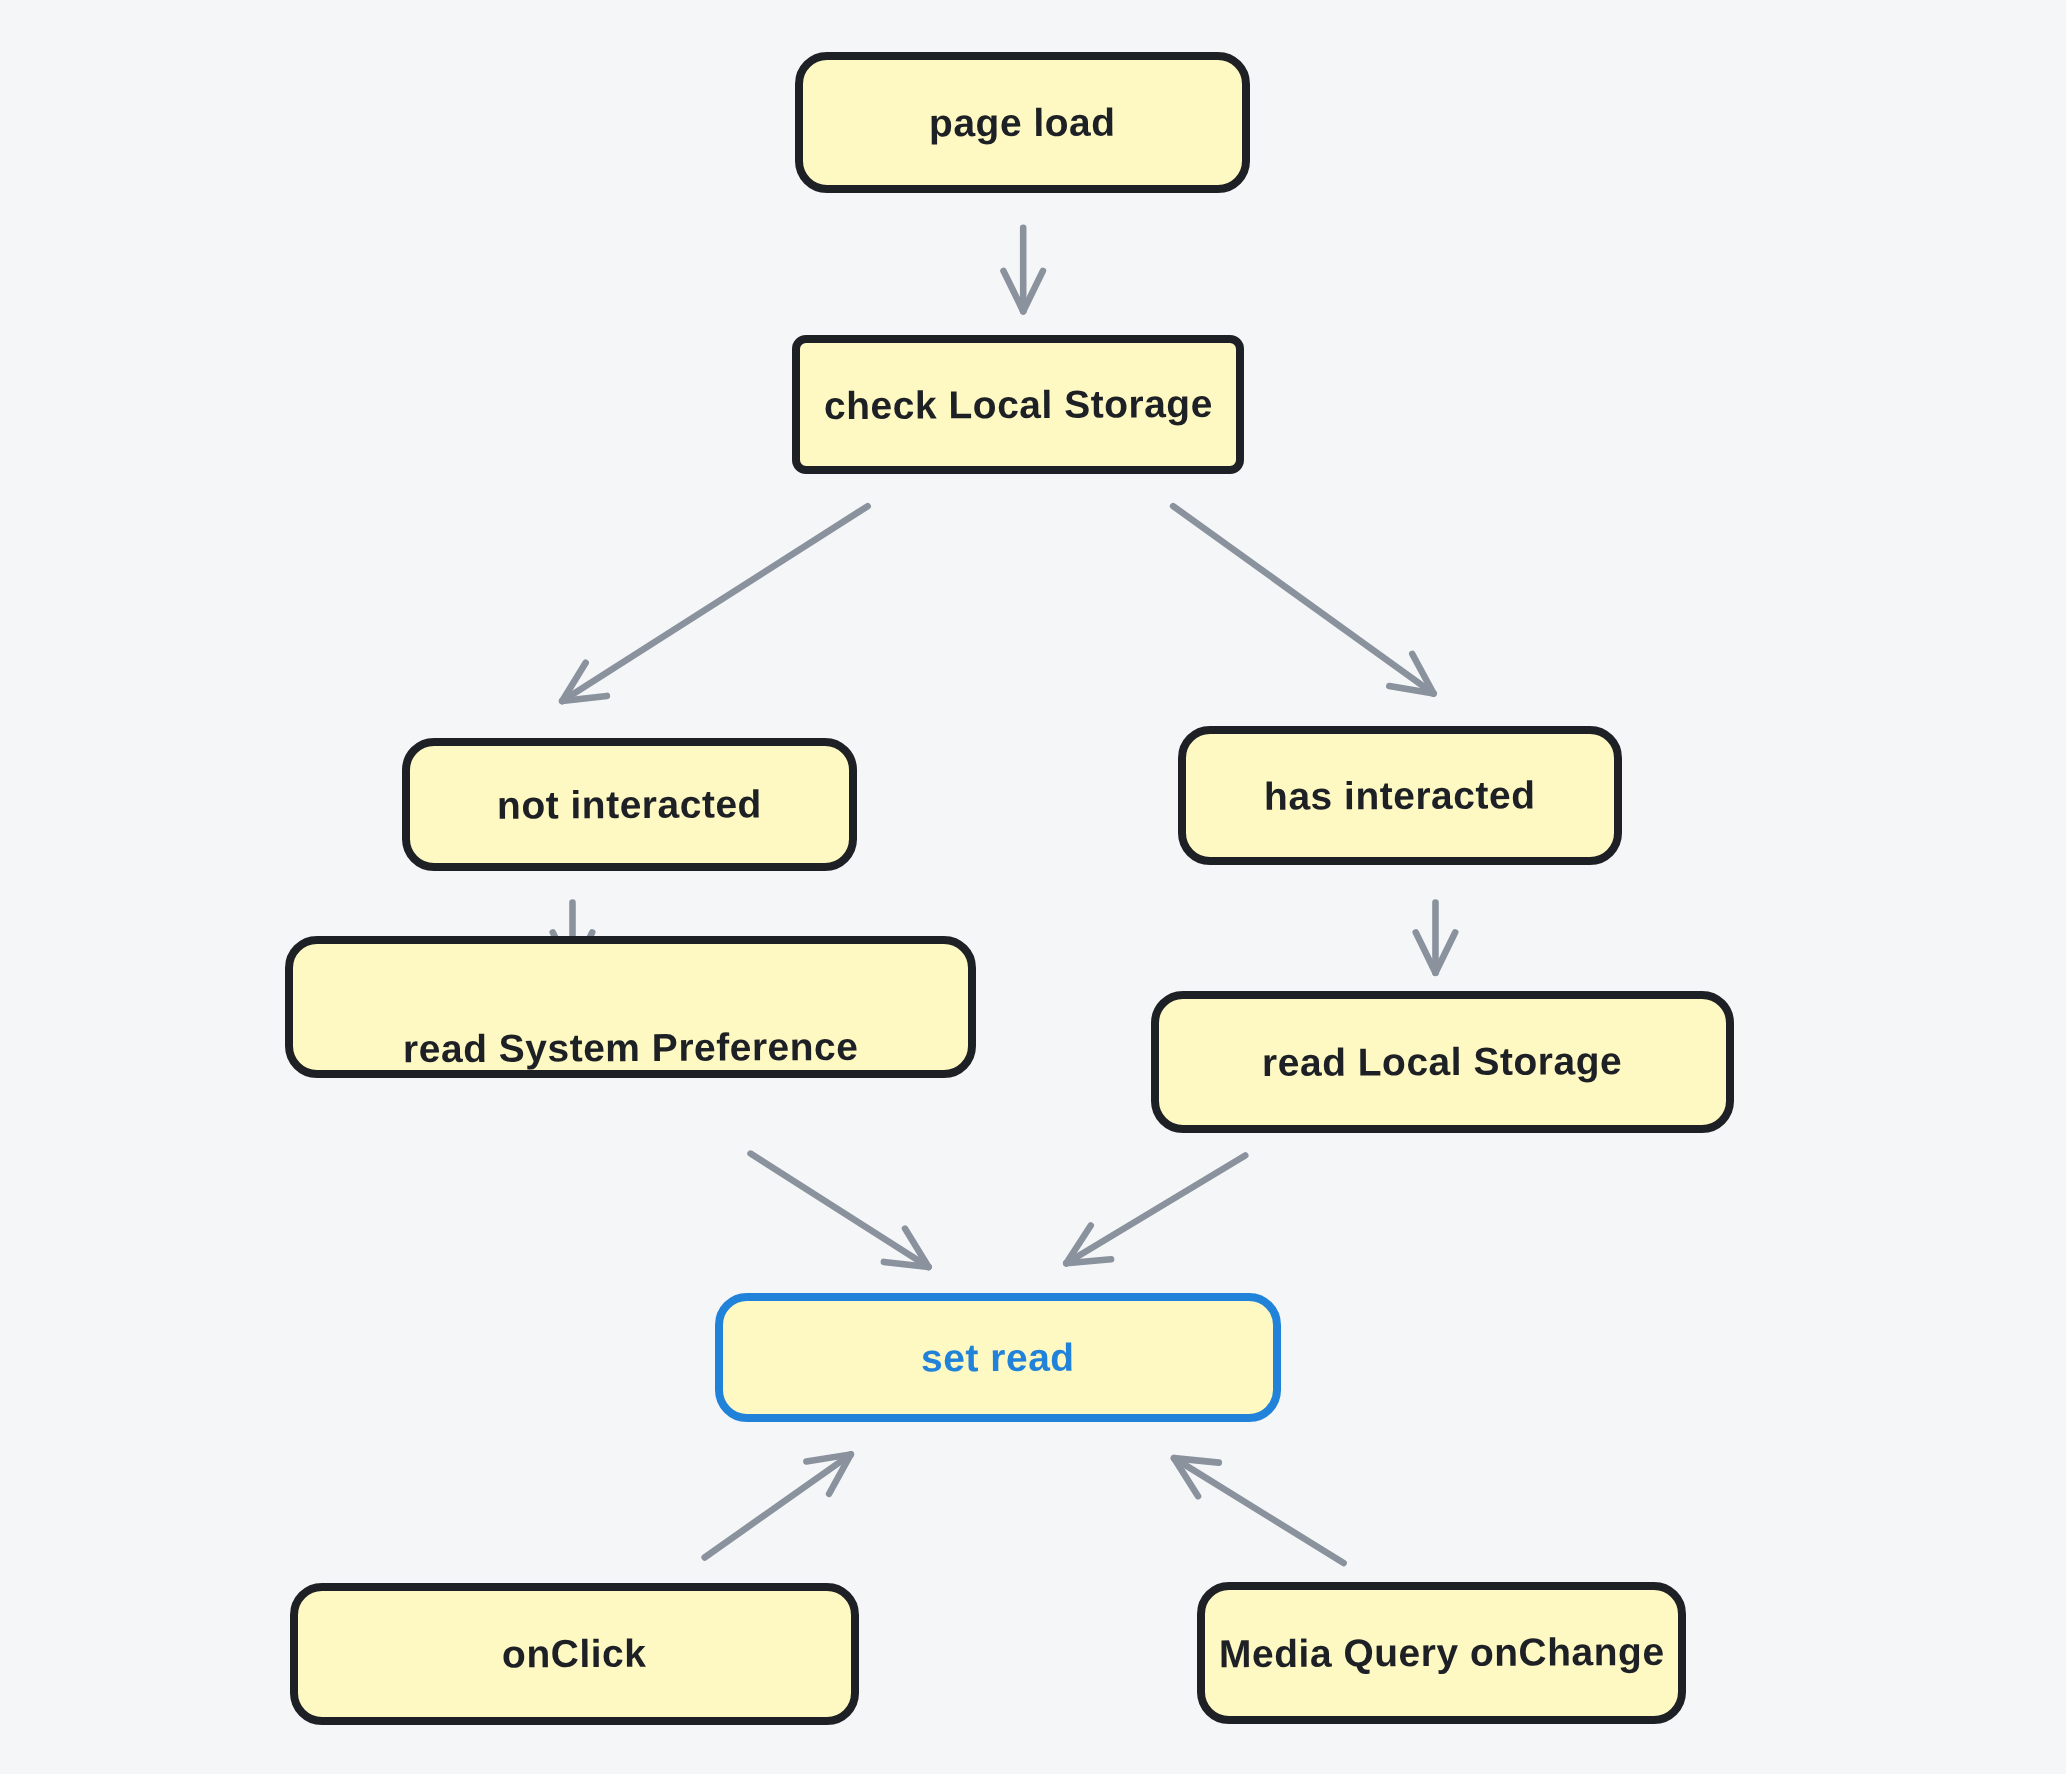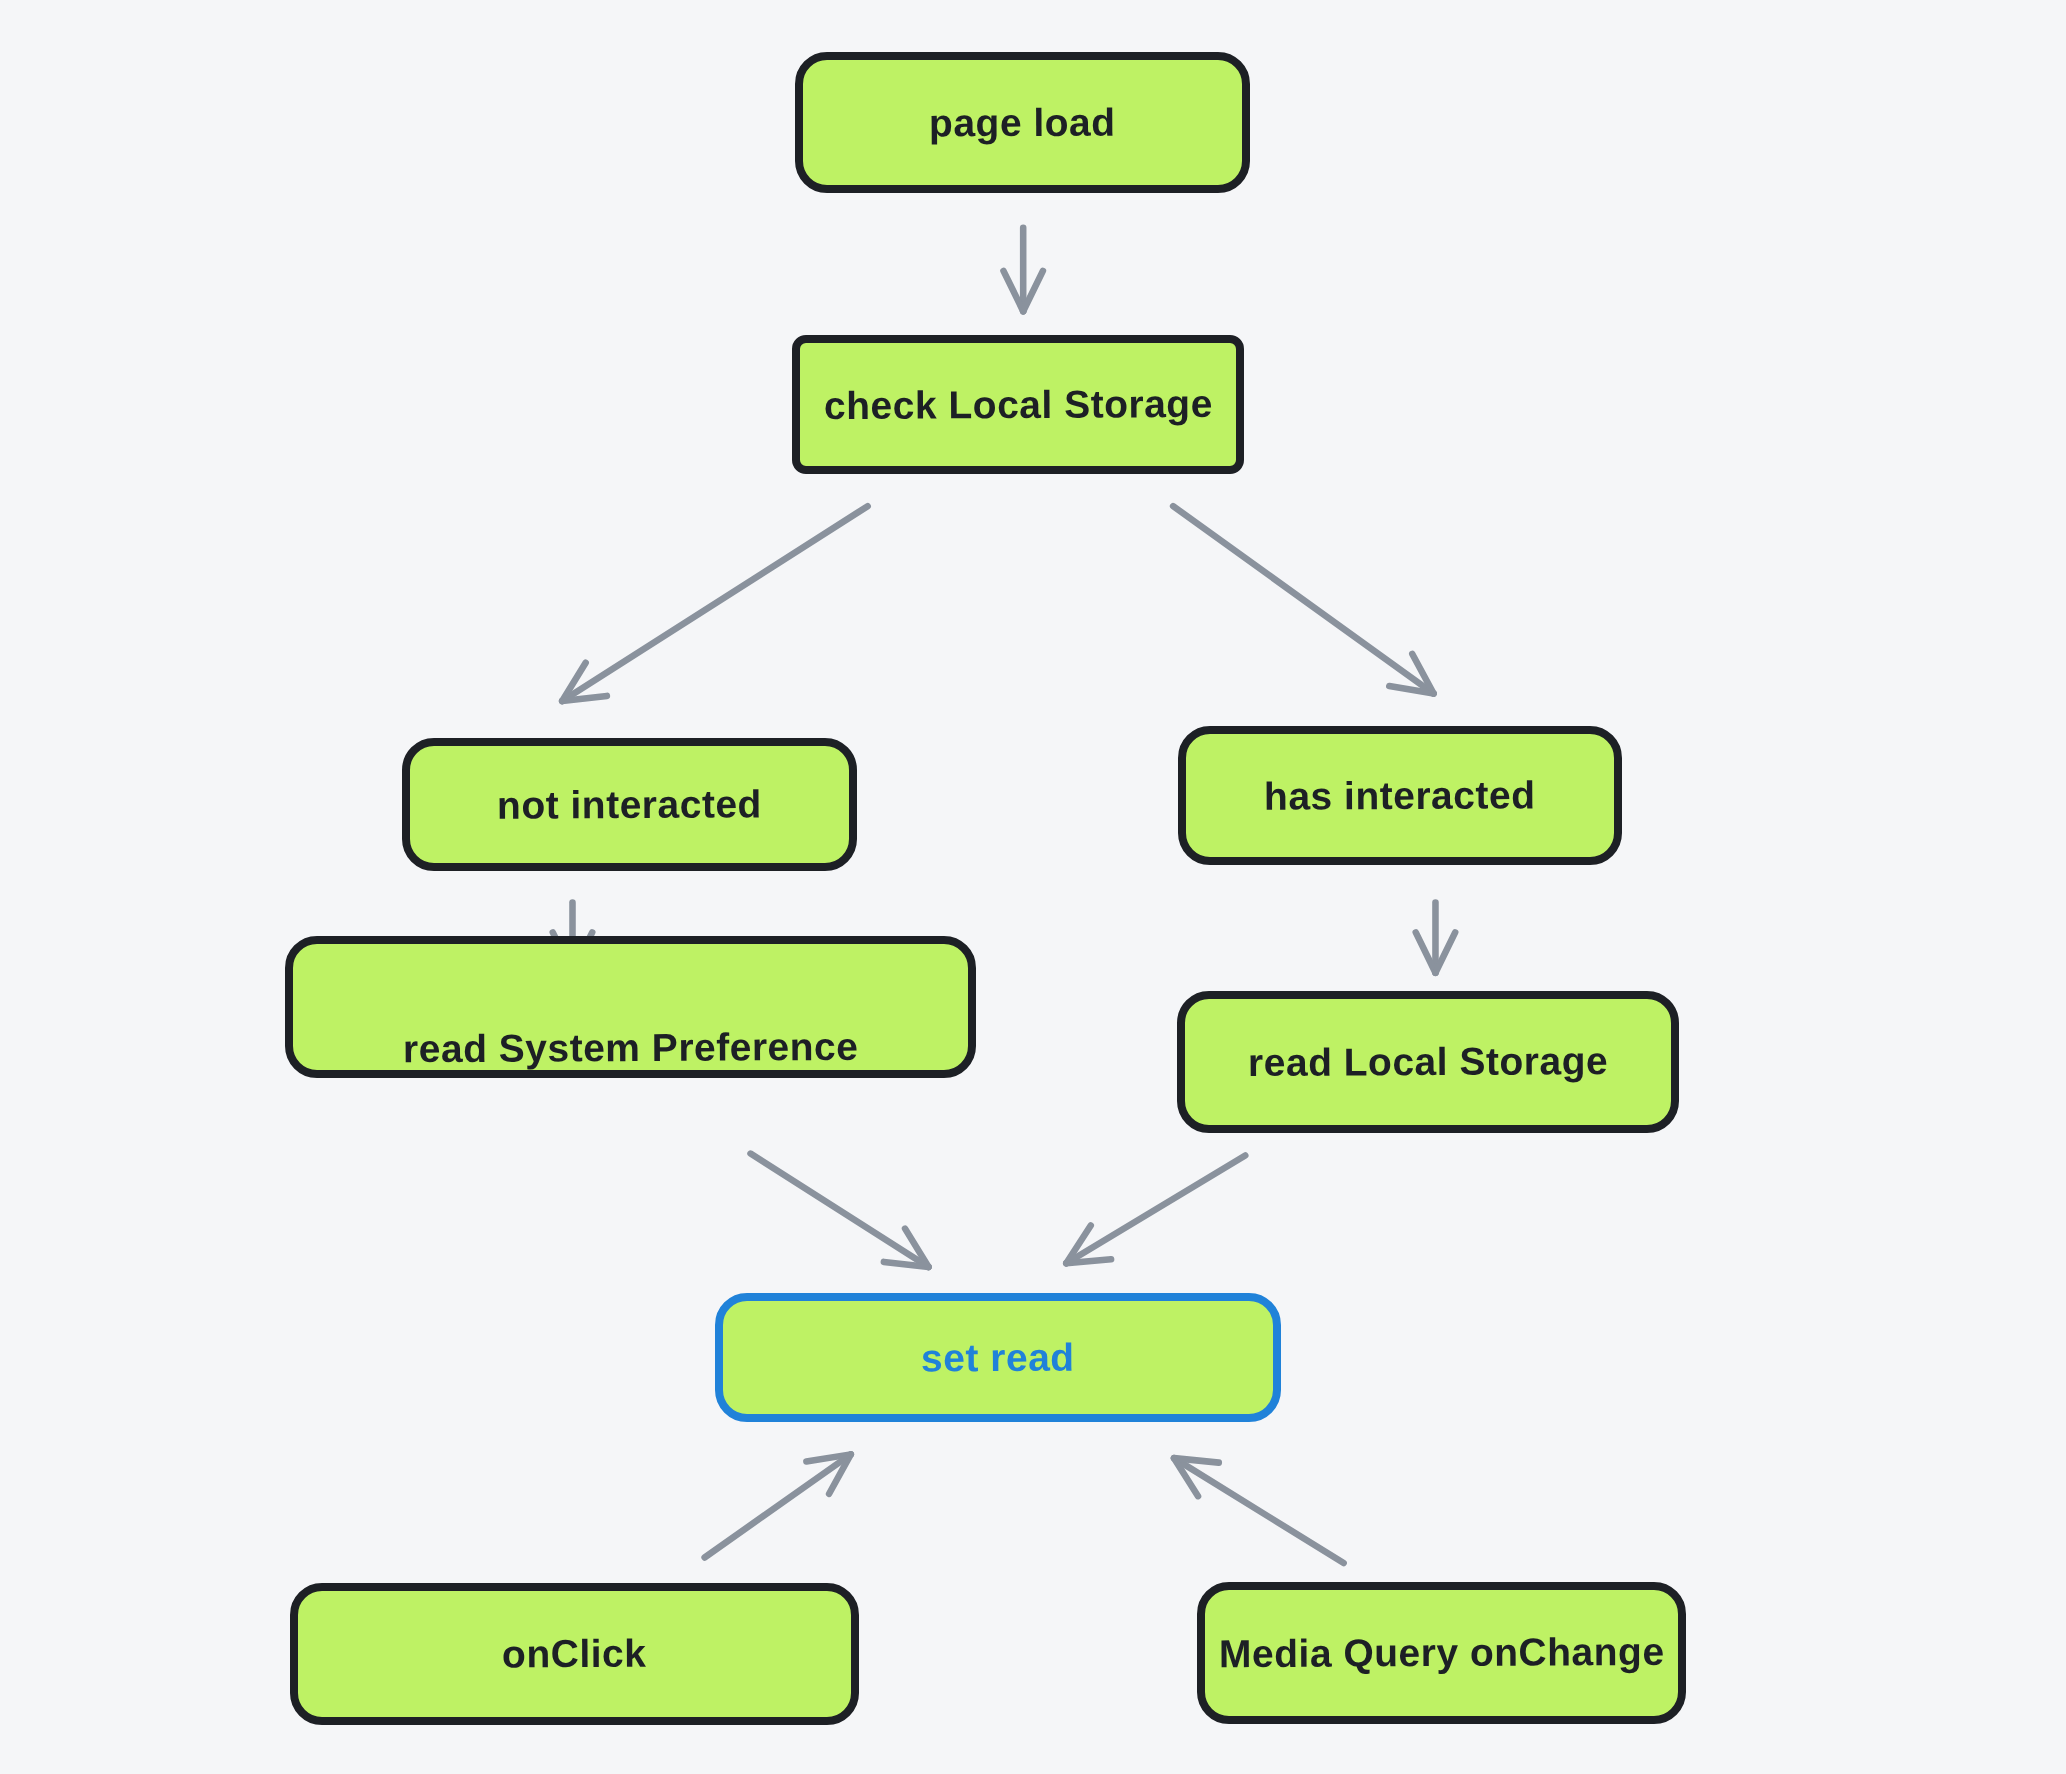--- a/index.html
+++ b/index.html
@@ -23,21 +23,21 @@
     top: 0;
     width: 2067px;
     height: 1775px;
     pointer-events: none;
   }
   .node {
     position: absolute;
     box-sizing: border-box;
     border: 8.4px solid #1d2025;
     border-radius: 32px;
-    background: #bef264;
+    background: #fef9c3;
     display: flex;
     align-items: center;
     justify-content: center;
   }
   .node.accent {
     border-color: #2082d9;
   }
   .node-label {
     font-size: 39px;
     font-weight: 700;
@@ -110,21 +110,21 @@
       </div>
       <div class="node" style="left: 354px; top: 738px; width: 455px; height: 133px; margin-left: 48px;">
         <span class="node-label">not interacted</span>
       </div>
       <div class="node" style="left: 1178px; top: 726px; width: 444px; height: 139px;">
         <span class="node-label">has interacted</span>
       </div>
       <div class="node" style="left: 285px; top: 936px; width: 691px; height: 142px; align-items: flex-end;">
         <span class="node-label">read System Preference</span>
       </div>
-      <div class="node" style="left: 1151px; top: 991px; width: 502px; height: 142px; margin-left: 26px;">
+      <div class="node" style="left: 1151px; top: 991px; width: 583px; height: 142px;">
         <span class="node-label">read Local Storage</span>
       </div>
       <div class="node accent" style="left: 715px; top: 1293px; width: 566px; height: 129px;">
         <span class="node-label">set read</span>
       </div>
       <div class="node" style="left: 290px; top: 1583px; width: 569px; height: 142px;">
         <span class="node-label">onClick</span>
       </div>
       <div class="node" style="left: 1197px; top: 1582px; width: 489px; height: 142px;">
         <span class="node-label">Media Query onChange</span>

